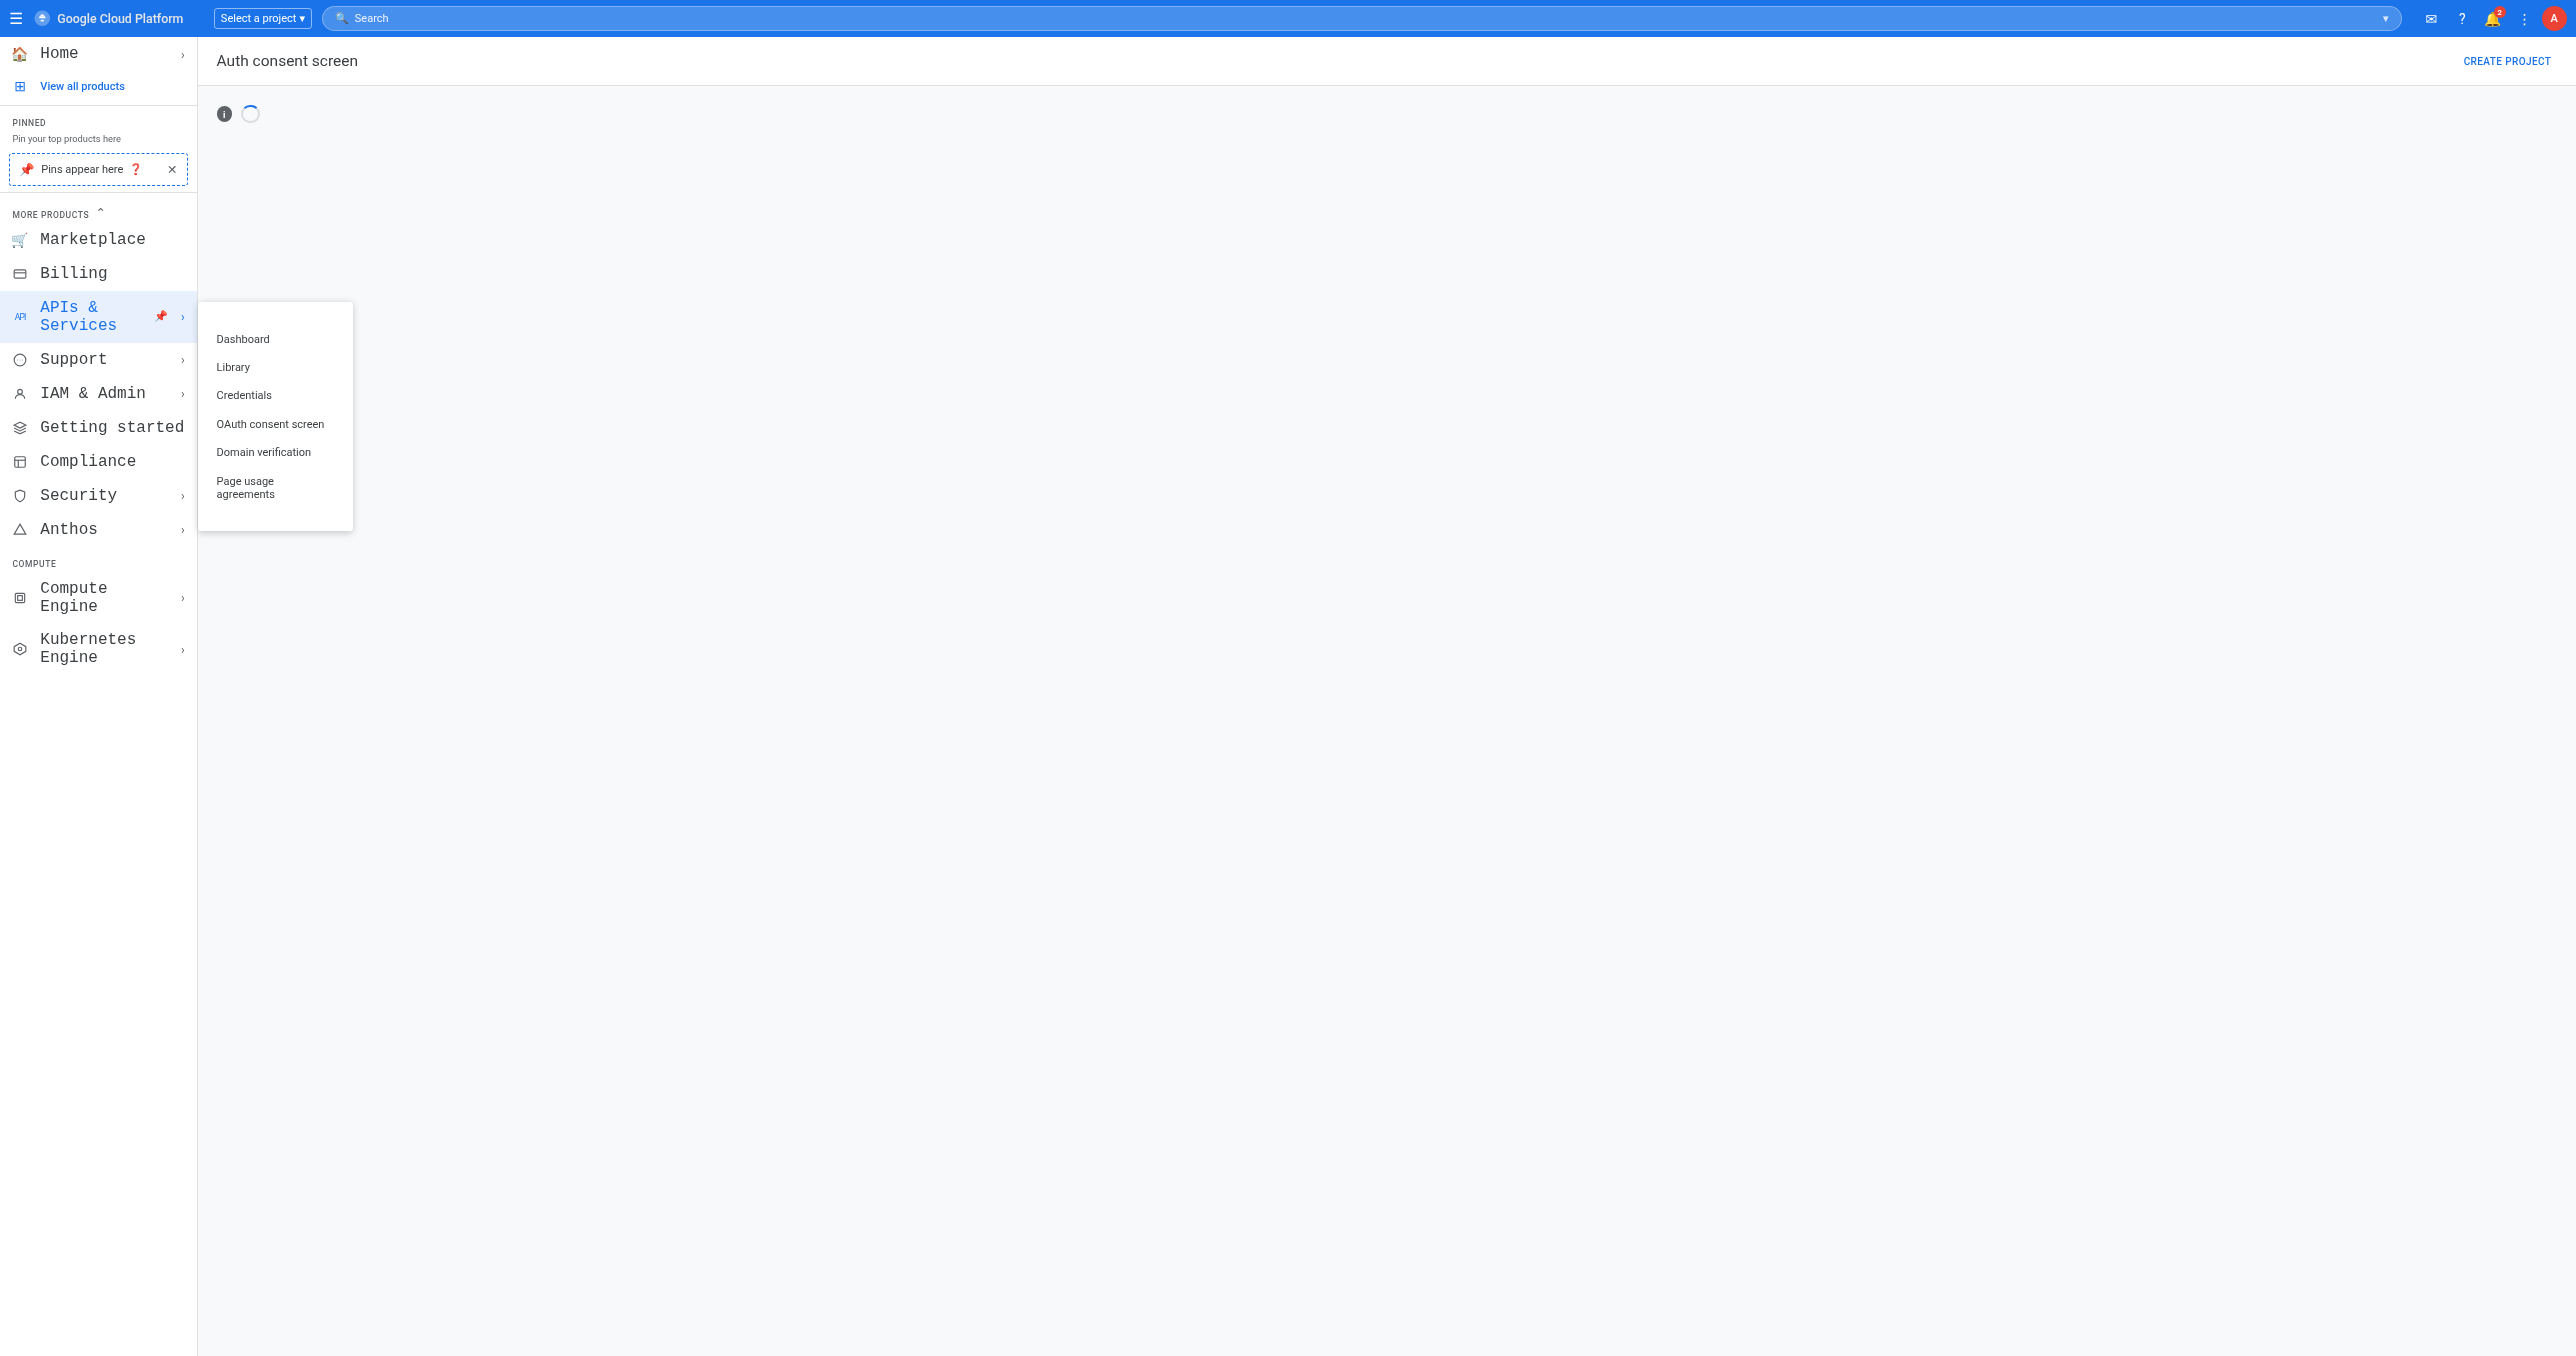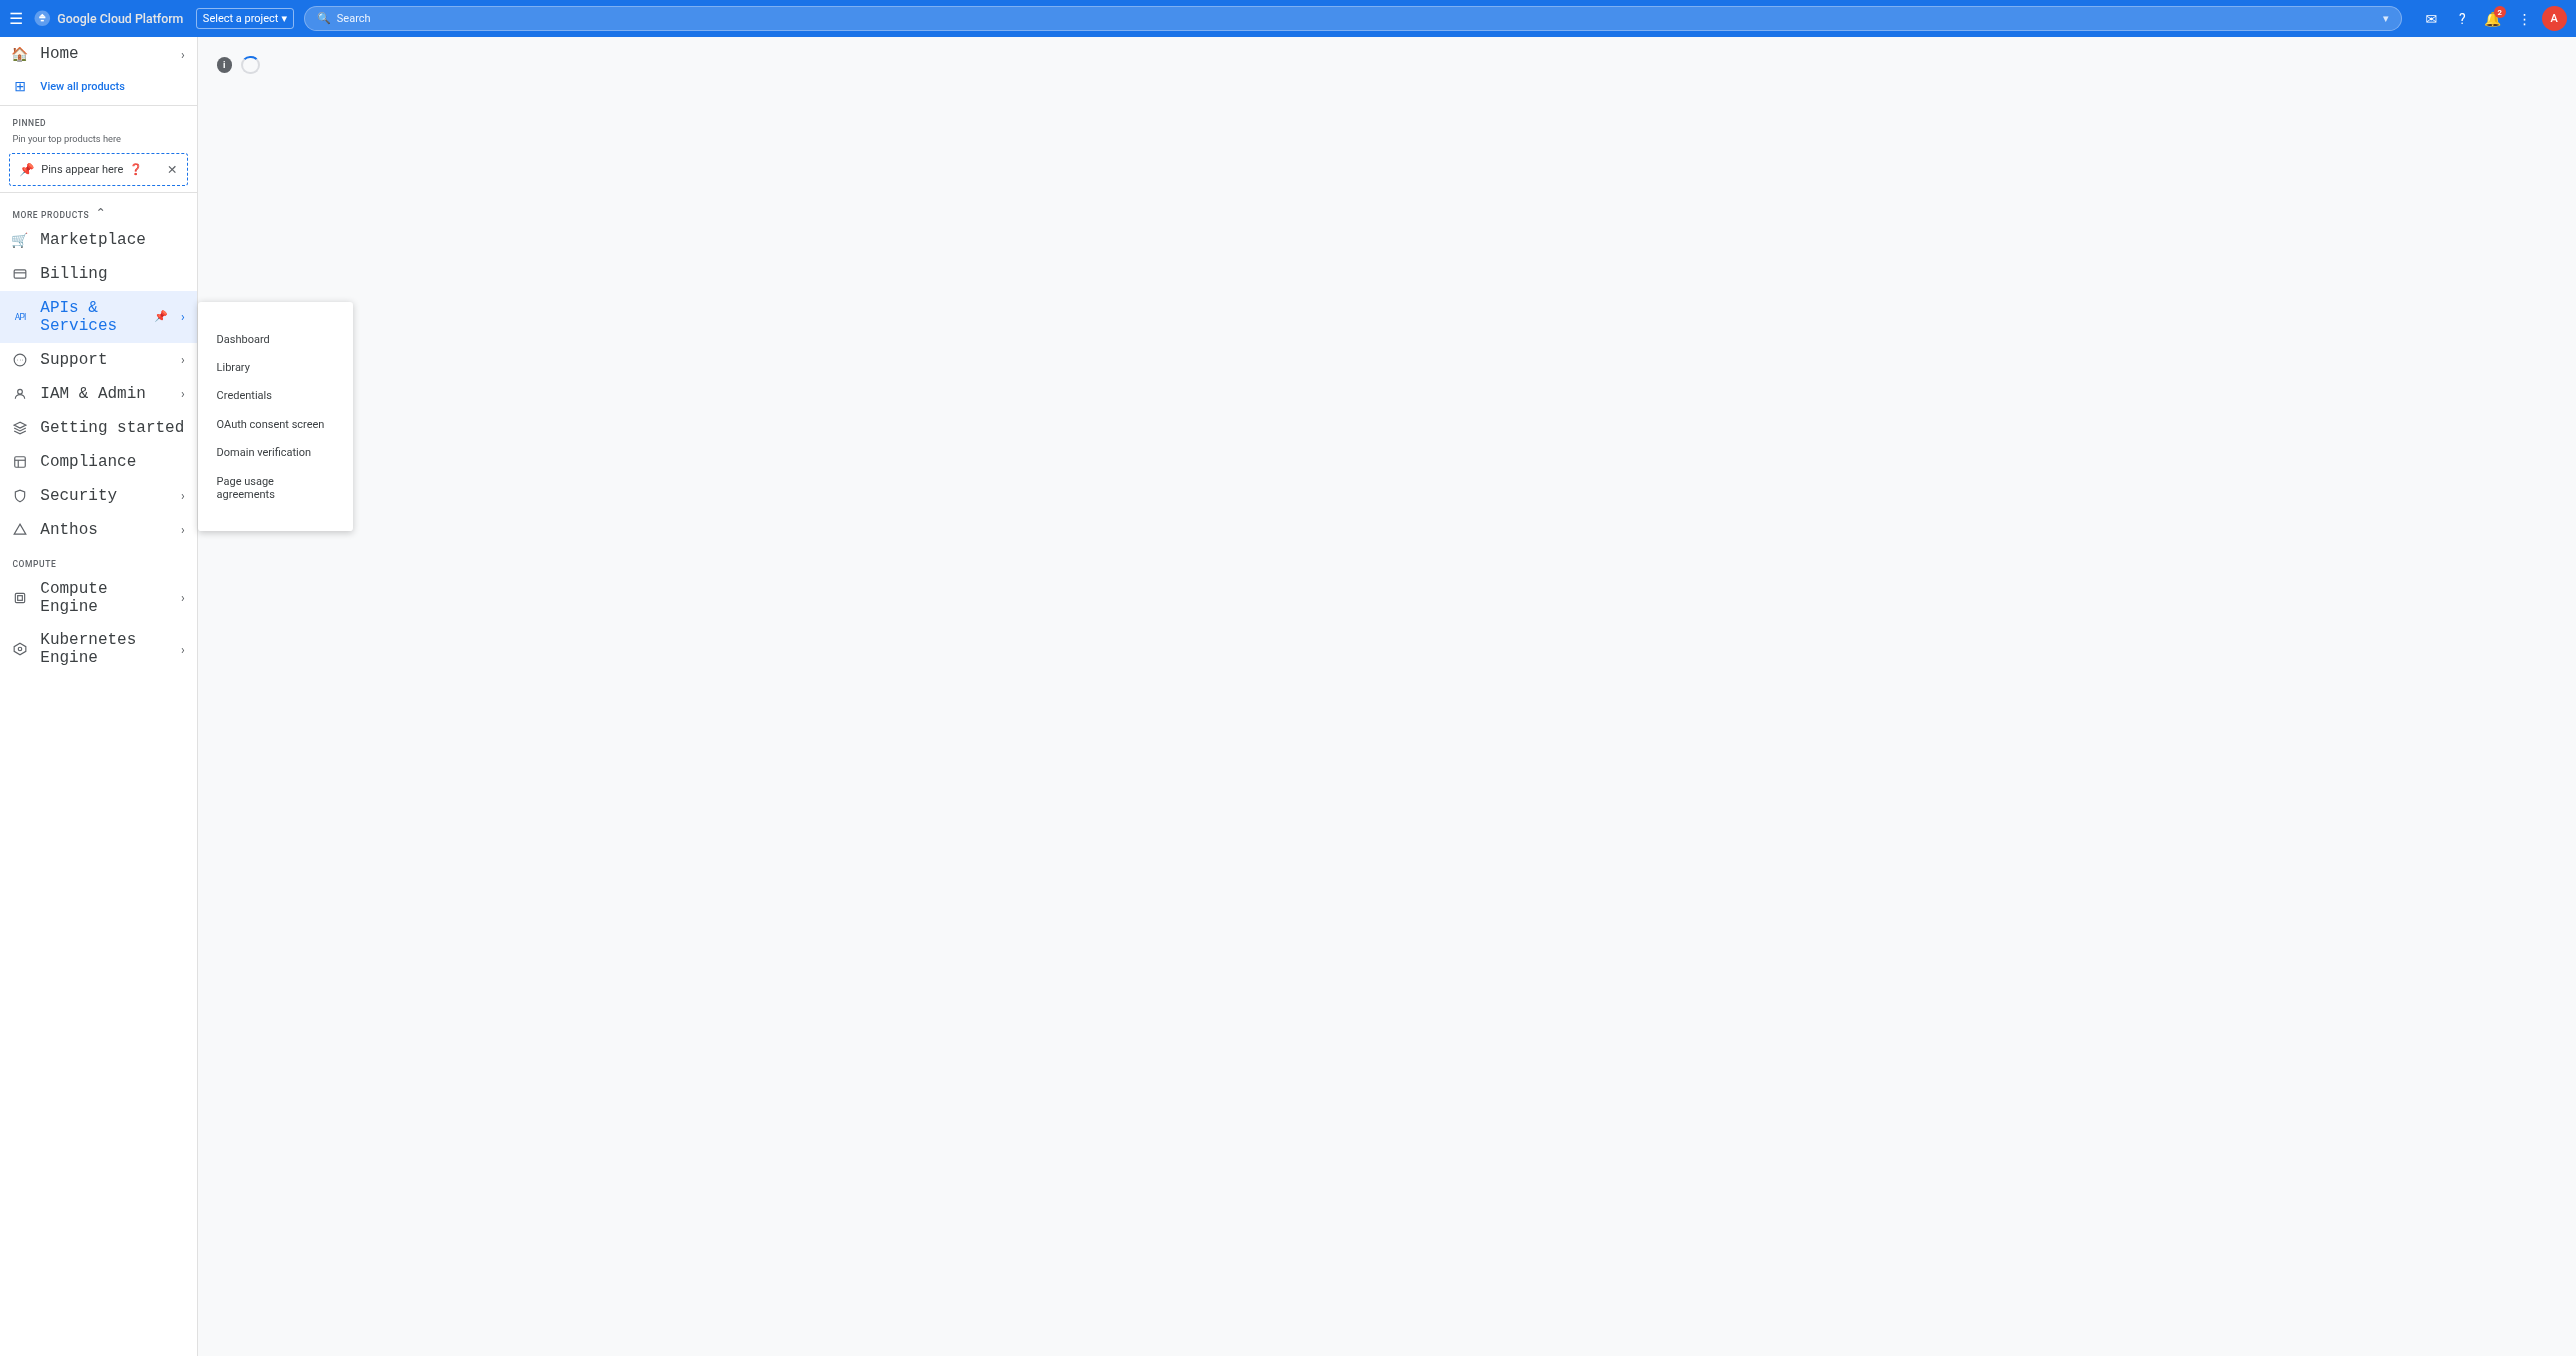--- a/index.html
+++ b/index.html
@@ -16,21 +16,21 @@
       z-index: 100;
       position: relative;
     }
     .topbar-menu-icon { color: white; cursor: pointer; font-size: 15.5px; }
     .topbar-logo { display: flex; align-items: center; gap: 6.2px; color: #e5e5e5; font-size: 12.4px; font-weight: 500; white-space: nowrap; }
     .topbar-logo svg { width: 18.6px; height: 18.6px; }
     .topbar-project-selector {
       display: flex; align-items: center; gap: 3.1px;
       color: white; font-size: 11px; cursor: pointer;
       border: 0.8px solid rgba(255,255,255,0.5); border-radius: 3.1px;
-      padding: 3.1px 6.2px; margin-left: 3px;
+      padding: 3.1px 6.2px; margin-left: 21px;
     }
     .topbar-search {
       flex: 1;
       display: flex; align-items: center;
       background: rgba(255,255,255,0.2);
       border-radius: 18.6px;
       padding: 4.6px 12.4px;
       gap: 6.2px;
       color: white;
       font-size: 11px;
@@ -397,20 +397,24 @@
             <circle cx="12" cy="12" r="3"></circle>
           </svg>
       </div>
       <span class="sidebar-label">Kubernetes Engine</span>
       <span class="sidebar-chevron">›</span>
     </div>
 
   </div>
 
   <div class="main-content">
+    <div class="main-header">
+      <h1 class="main-title">Auth consent screen</h1>
+      <div class="create-project-btn">CREATE PROJECT</div>
+    </div>
     <div class="main-body">
       <div class="loading-row">
         <div class="info-icon">i</div>
         <div class="loading-spinner"></div>
       </div>
     </div>
   </div>
 
   <div class="dropdown-menu">
     <div class="dropdown-item">Dashboard</div>

